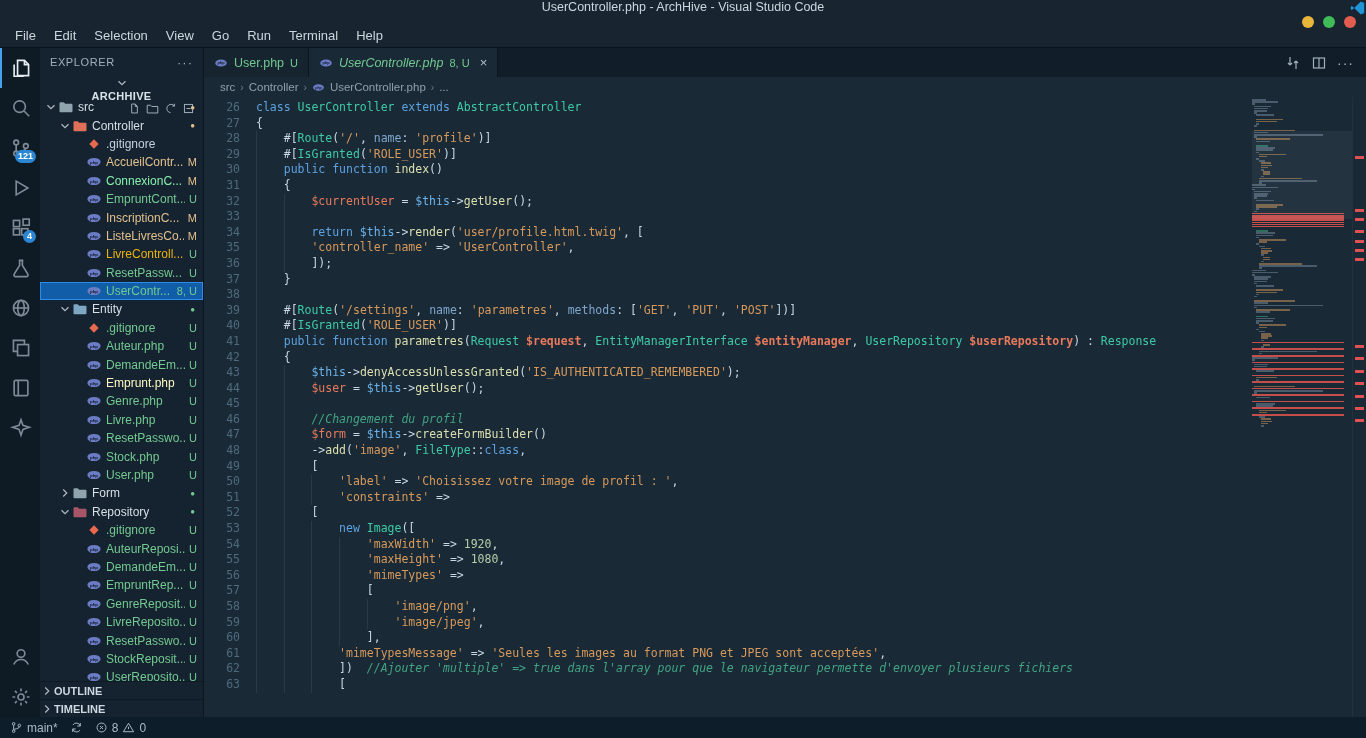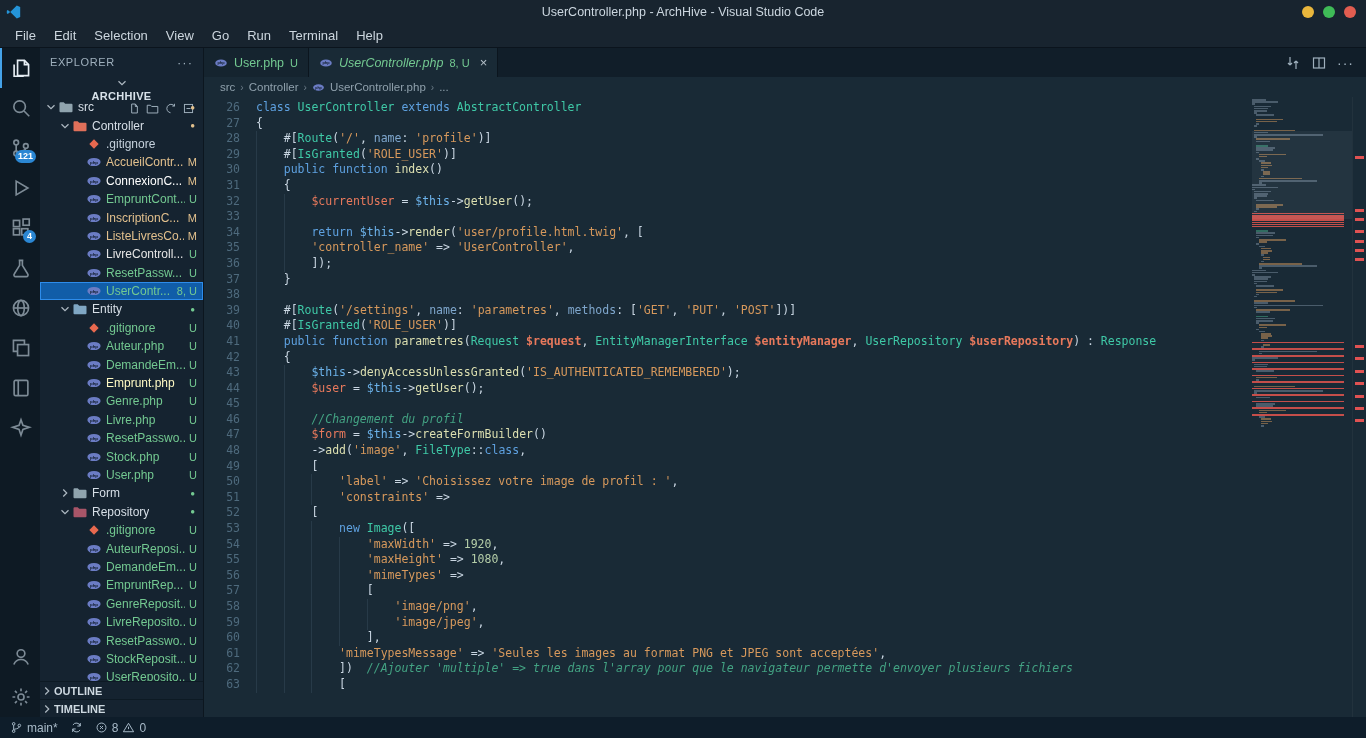--- a/index.html
+++ b/index.html
@@ -8,21 +8,21 @@
     --statusblue:#2176c4; --fg:#c9d6e2; --dim:#8b9aa7; --linenum:#4e6a7d;
     --sel:#115da8; --selborder:#2d8ceb;
     --mod:#e2c08d; --untracked:#73c991; --err:#e05252;
   }
   *{margin:0;padding:0;box-sizing:border-box;}
   html,body{width:1366px;height:738px;overflow:hidden;background:var(--editor);
     font-family:"Liberation Sans",sans-serif;color:var(--fg);-webkit-font-smoothing:antialiased;}
   svg{display:block;}
   .ic{width:16px;height:16px;}
   
-  .titlebar{height:24px;background:var(--titlebar);display:flex;align-items:center;position:relative;}
+  .titlebar{height:24px;background:var(--titlebar);display:flex;align-items:flex-end;position:relative;flex-direction:column;}
   .tb-logo{margin-left:6px;}
   .tb-title{position:absolute;left:0;right:0;text-align:center;font-size:12.5px;color:#cbd6df;pointer-events:none;}
   .tb-controls{margin-left:auto;display:flex;gap:9px;padding-right:10px;}
   .wc{width:12px;height:12px;border-radius:50%;}
   .wc.min{background:#e9b63c;} .wc.max{background:#3fbb57;} .wc.close{background:#e25d50;}
   
   .menubar{height:24px;background:var(--menubar);display:flex;align-items:center;padding-left:6px;border-bottom:1px solid #0b141d;}
   .menu-item{font-size:13px;color:#ccd6de;padding:2px 9px;border-radius:4px;}
   
   .main{display:flex;height:669px;}
@@ -321,21 +321,21 @@
           <span class="tbadge" style="color:#e2c08d">M</span>
         </div>
         <div class="trow" style="padding-left: 32px;">
           <span class="chev"></span>
           <span class="ficon">
             <svg class="ic" viewBox="0 0 16 16">
               <ellipse cx="8" cy="8" rx="6.6" ry="4.1" fill="#6b7cc4"></ellipse>
               <text x="8" y="9.7" font-size="4.4" text-anchor="middle" fill="#0e1b28" font-family="sans-serif" font-weight="bold">php</text>
             </svg>
           </span>
-          <span class="tlabel" style="color:#ffffff">ConnexionC...</span>
+          <span class="tlabel" style="color:#86efac">ConnexionC...</span>
           <span class="tbadge" style="color:#e2c08d">M</span>
         </div>
         <div class="trow" style="padding-left: 32px;">
           <span class="chev"></span>
           <span class="ficon">
             <svg class="ic" viewBox="0 0 16 16">
               <ellipse cx="8" cy="8" rx="6.6" ry="4.1" fill="#6b7cc4"></ellipse>
               <text x="8" y="9.7" font-size="4.4" text-anchor="middle" fill="#0e1b28" font-family="sans-serif" font-weight="bold">php</text>
             </svg>
           </span>
@@ -365,21 +365,21 @@
           <span class="tbadge" style="color:#e2c08d">M</span>
         </div>
         <div class="trow" style="padding-left: 32px;">
           <span class="chev"></span>
           <span class="ficon">
             <svg class="ic" viewBox="0 0 16 16">
               <ellipse cx="8" cy="8" rx="6.6" ry="4.1" fill="#6b7cc4"></ellipse>
               <text x="8" y="9.7" font-size="4.4" text-anchor="middle" fill="#0e1b28" font-family="sans-serif" font-weight="bold">php</text>
             </svg>
           </span>
-          <span class="tlabel" style="color:#e5e5e5">LivreControll...</span>
+          <span class="tlabel" style="color:#eab308">LivreControll...</span>
           <span class="tbadge" style="color:#73c991">U</span>
         </div>
         <div class="trow" style="padding-left: 32px;">
           <span class="chev"></span>
           <span class="ficon">
             <svg class="ic" viewBox="0 0 16 16">
               <ellipse cx="8" cy="8" rx="6.6" ry="4.1" fill="#6b7cc4"></ellipse>
               <text x="8" y="9.7" font-size="4.4" text-anchor="middle" fill="#0e1b28" font-family="sans-serif" font-weight="bold">php</text>
             </svg>
           </span>

